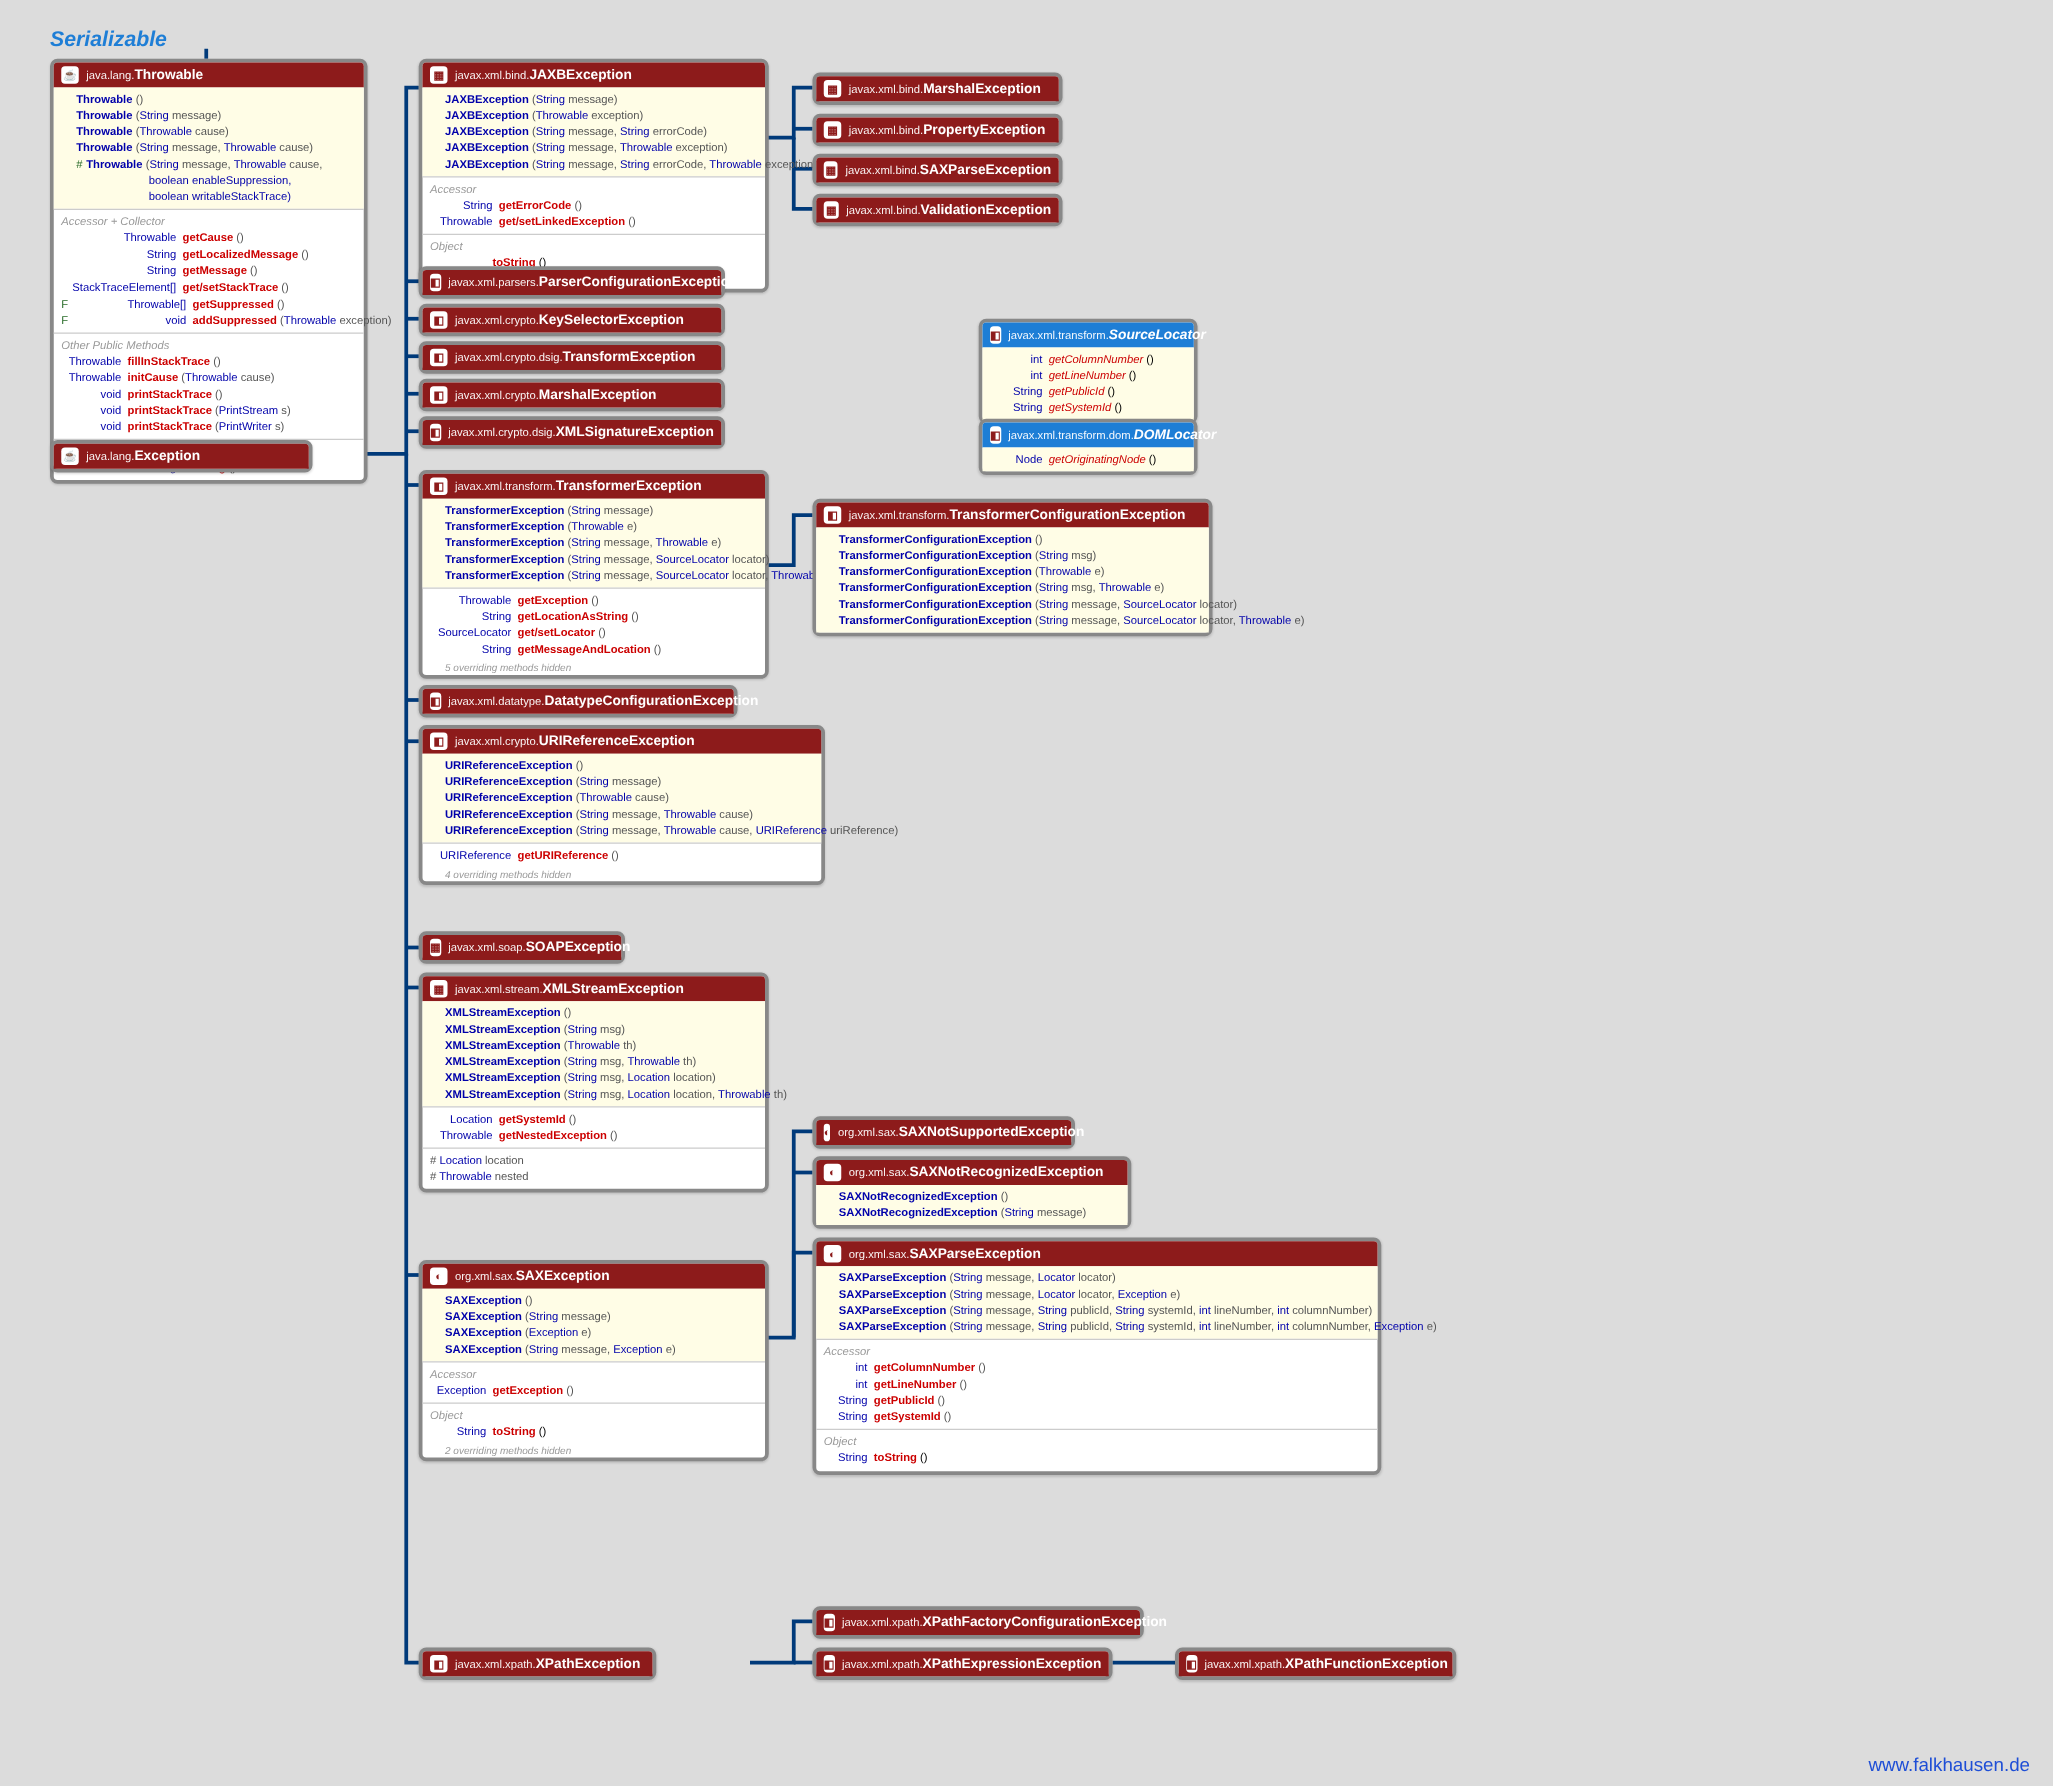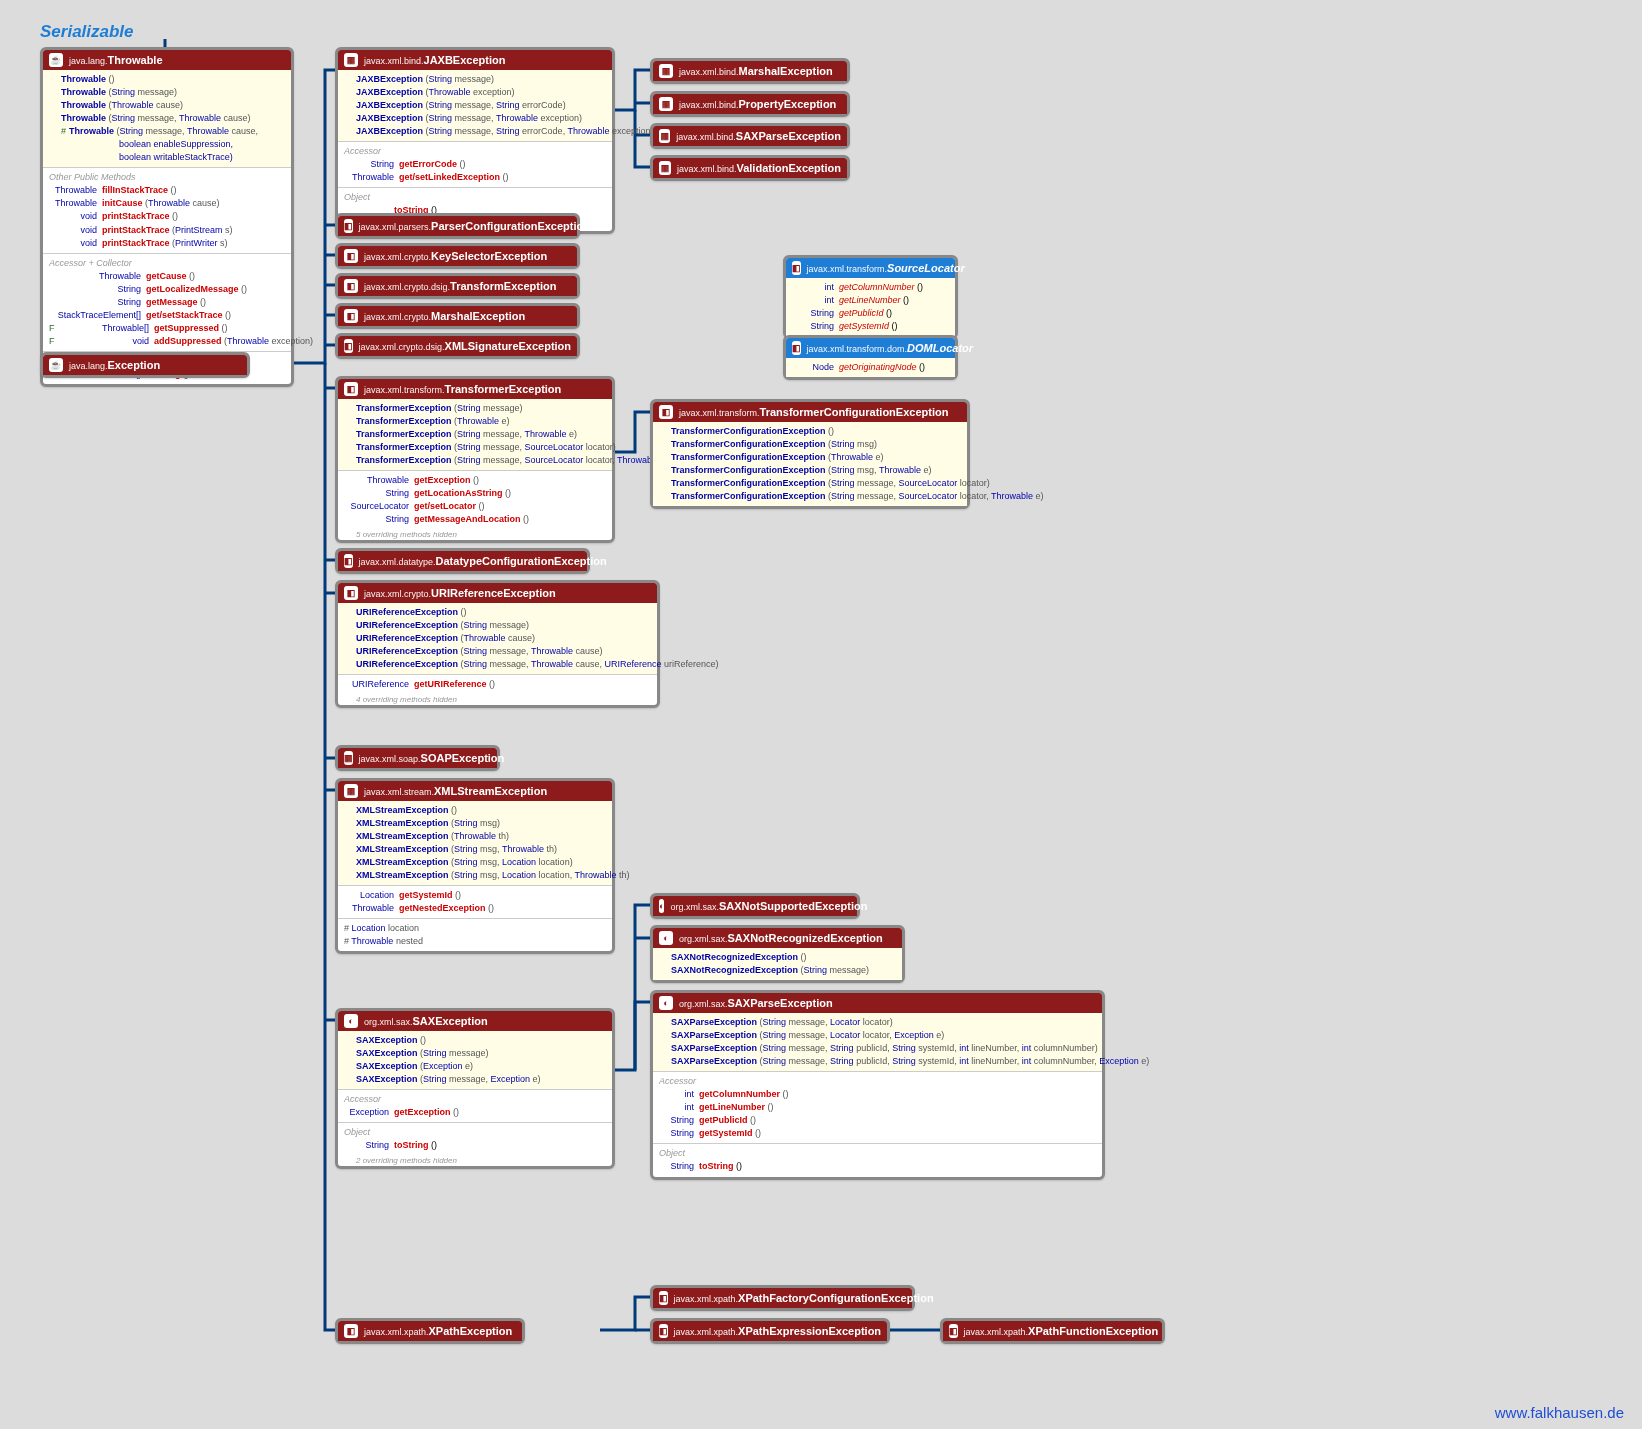--- a/index.html
+++ b/index.html
@@ -72,41 +72,41 @@
   <div class="body" id="throwable-ctors">
       <div class="row"><span class="meth link">Throwable</span> <span class="sig">()</span></div>
       <div class="row"><span class="meth link">Throwable</span> <span class="sig">(<span class="param">String</span> message)</span></div>
       <div class="row"><span class="meth link">Throwable</span> <span class="sig">(<span class="param">Throwable</span> cause)</span></div>
       <div class="row"><span class="meth link">Throwable</span> <span class="sig">(<span class="param">String</span> message, <span class="param">Throwable</span> cause)</span></div>
       <div class="row"><span class="vis">#</span><span class="meth link">Throwable</span> <span class="sig">(<span class="param">String</span> message, <span class="param">Throwable</span> cause,</span></div>
       <div class="row" style="padding-left:58px"><span class="param">boolean enableSuppression,</span></div>
       <div class="row" style="padding-left:58px"><span class="param">boolean writableStackTrace)</span></div>
     </div>
   <div class="sec">
-      <div class="gray">Other Public Methods</div>
-      <div id="throwable-other">
-        <div class="row"><span class="typer" style="width:48px">Throwable</span>&nbsp; <span class="meth">fillInStackTrace</span> <span class="sig">()</span></div>
-        <div class="row"><span class="typer" style="width:48px">Throwable</span>&nbsp; <span class="meth">initCause</span> <span class="sig">(<span class="param">Throwable</span> cause)</span></div>
-        <div class="row"><span class="typer" style="width:48px">void</span>&nbsp; <span class="meth">printStackTrace</span> <span class="sig">()</span></div>
-        <div class="row"><span class="typer" style="width:48px">void</span>&nbsp; <span class="meth">printStackTrace</span> <span class="sig">(<span class="param">PrintStream</span> s)</span></div>
-        <div class="row"><span class="typer" style="width:48px">void</span>&nbsp; <span class="meth">printStackTrace</span> <span class="sig">(<span class="param">PrintWriter</span> s)</span></div>
-      </div>
-    </div>
-  <div class="sec">
       <div class="gray">Accessor + Collector</div>
       <div id="throwable-acc">
         <div class="row"><span class="typer" style="width:92px">Throwable</span>&nbsp; <span class="meth">getCause</span> <span class="sig">()</span></div>
         <div class="row"><span class="typer" style="width:92px">String</span>&nbsp; <span class="meth">getLocalizedMessage</span> <span class="sig">()</span></div>
         <div class="row"><span class="typer" style="width:92px">String</span>&nbsp; <span class="meth">getMessage</span> <span class="sig">()</span></div>
         <div class="row"><span class="typer" style="width:92px">StackTraceElement[]</span>&nbsp; <span class="meth">get/setStackTrace</span> <span class="sig">()</span></div>
         <div class="row"><span class="vis">F</span><span class="typer" style="width:92px">Throwable[]</span>&nbsp; <span class="meth">getSuppressed</span> <span class="sig">()</span></div>
         <div class="row"><span class="vis">F</span><span class="typer" style="width:92px">void</span>&nbsp; <span class="meth">addSuppressed</span> <span class="sig">(<span class="param">Throwable</span> exception)</span></div>
       </div>
     </div>
   <div class="sec">
+      <div class="gray">Other Public Methods</div>
+      <div id="throwable-other">
+        <div class="row"><span class="typer" style="width:48px">Throwable</span>&nbsp; <span class="meth">fillInStackTrace</span> <span class="sig">()</span></div>
+        <div class="row"><span class="typer" style="width:48px">Throwable</span>&nbsp; <span class="meth">initCause</span> <span class="sig">(<span class="param">Throwable</span> cause)</span></div>
+        <div class="row"><span class="typer" style="width:48px">void</span>&nbsp; <span class="meth">printStackTrace</span> <span class="sig">()</span></div>
+        <div class="row"><span class="typer" style="width:48px">void</span>&nbsp; <span class="meth">printStackTrace</span> <span class="sig">(<span class="param">PrintStream</span> s)</span></div>
+        <div class="row"><span class="typer" style="width:48px">void</span>&nbsp; <span class="meth">printStackTrace</span> <span class="sig">(<span class="param">PrintWriter</span> s)</span></div>
+      </div>
+    </div>
+  <div class="sec">
       <div class="gray">Object</div>
       <div class="row"><span class="typer" style="width:92px">String</span>&nbsp; <span class="meth">toString</span> <span>()</span></div>
     </div>
 </div>
 
 <div class="box" style="left:40px;top:352px;width:210px">
   <div class="head">
       <span class="icon">☕</span>
       <span><span class="pkg">java.lang.</span><span class="cls">Exception</span></span>
     </div>

